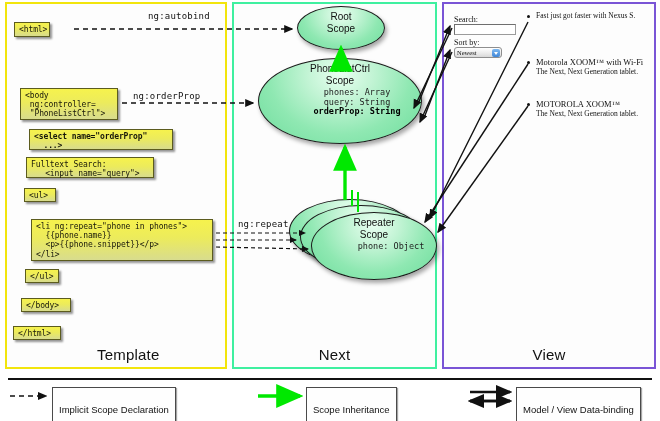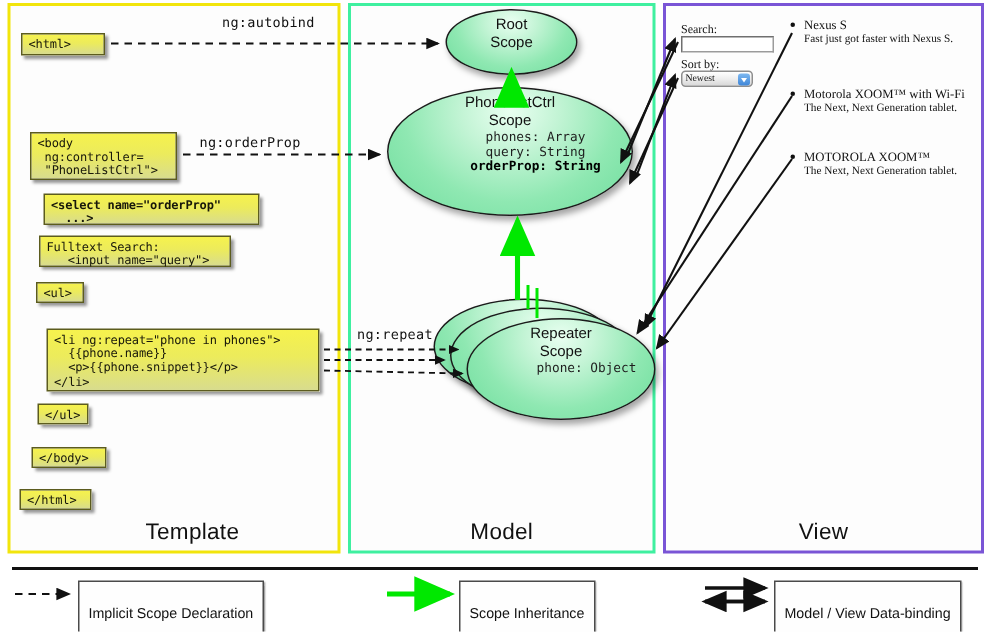--- a/index.html
+++ b/index.html
@@ -98,27 +98,27 @@
 </style>
 </head>
 <body>
 
 <div class="stage">
 
   <div class="panel" id="panel-template">
     <div class="panel-label">Template</div>
   </div>
   <div class="panel" id="panel-model">
-    <div class="panel-label">Model</div>
+    <div class="panel-label">Next</div>
   </div>
   <div class="panel" id="panel-view">
     <div class="panel-label">View</div>
   </div>
 
-  <div class="codebox" style="left:14px;top:22px;width:56px;height:15px;">&lt;html&gt;</div>
+  <div class="codebox" style="left:14px;top:22px;width:36px;height:15px;">&lt;html&gt;</div>
 
   <div class="codebox" style="left:20px;top:88px;width:98px;height:32px;">&lt;body
  ng:controller=
  "PhoneListCtrl"&gt;</div>
 
   <div class="codebox bold" style="left:29px;top:129px;width:144px;height:21px;">&lt;select name="orderProp"
   ...&gt;</div>
 
   <div class="codebox" style="left:26px;top:157px;width:128px;height:21px;">Fulltext Search:
    &lt;input name="query"&gt;</div>
@@ -171,21 +171,20 @@
   <input class="v-input" type="text" style="left: 454px; top: 24px; width: 62px; height: 11px; font-size: 7px; padding: 0px 2px;" value="">
 
   <div class="v-label" style="left:454px;top:38px;">Sort by:</div>
   <div class="v-select" style="left:454px;top:47px;width:48px;height:11px;">
     <span>Newest</span>
     <span class="sel-arrow"></span>
   </div>
 
   <div class="v-item" style="left:536px;top:11px;width:116px;">
     <span class="bullet"></span>
-    <div class="v-name">Nexus S</div>
     <div class="v-snip">Fast just got faster with Nexus S.</div>
   </div>
   <div class="v-item" style="left:536px;top:57px;width:116px;">
     <span class="bullet"></span>
     <div class="v-name">Motorola XOOM™ with Wi-Fi</div>
     <div class="v-snip">The Next, Next Generation tablet.</div>
   </div>
   <div class="v-item" style="left:536px;top:99px;width:116px;">
     <span class="bullet"></span>
     <div class="v-name">MOTOROLA XOOM™</div>

